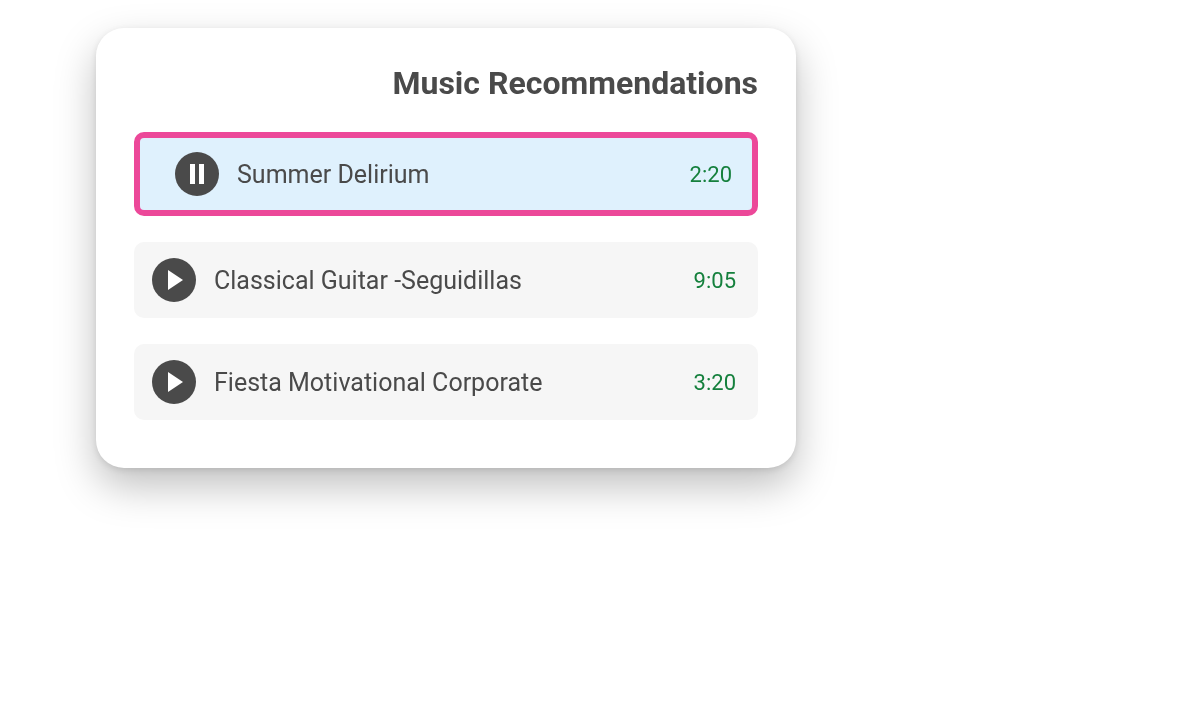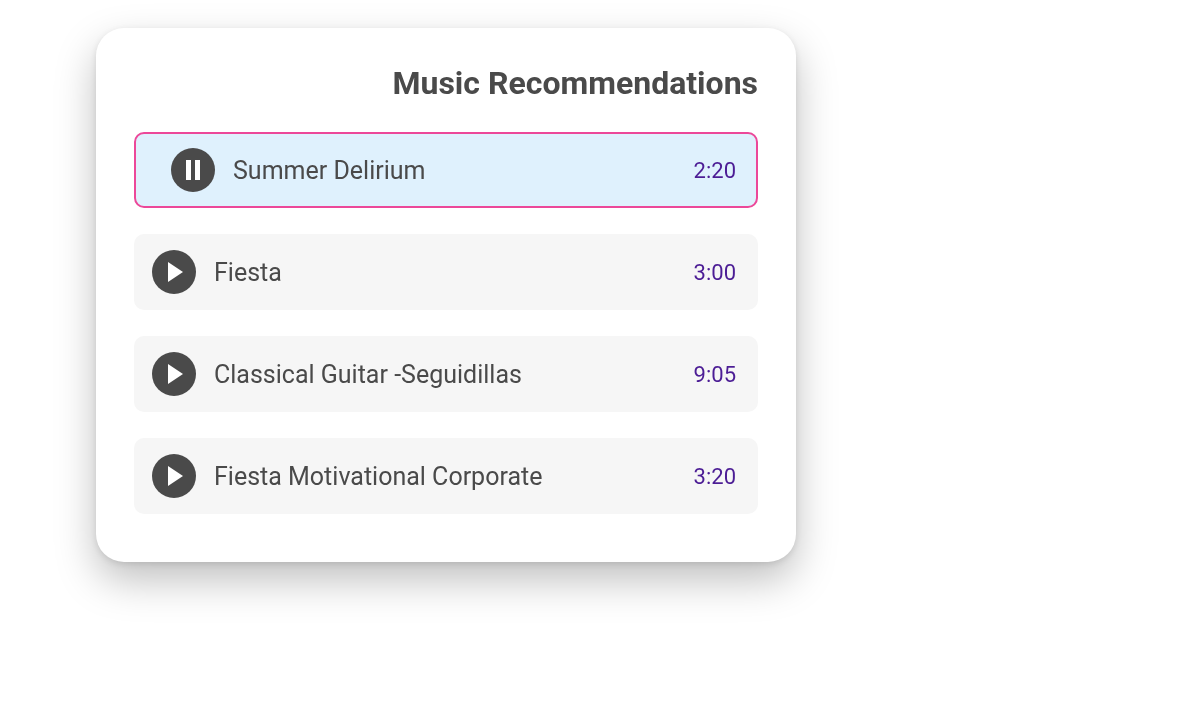--- a/index.html
+++ b/index.html
@@ -34,21 +34,21 @@
   .track {
     display: flex;
     align-items: center;
     background: #f6f6f6;
     border-radius: 10px;
     padding: 14px 20px 14px 16px;
     border: 2px solid transparent;
   }
   .track.active {
     background: #dff1fd;
-    border: 2px solid #ec4899;
+    border: 6px solid #ec4899;
     padding-left: 35px;
   }
   .icon-btn {
     width: 44px;
     height: 44px;
     border-radius: 50%;
     background: #4a4a4a;
     display: flex;
     align-items: center;
     justify-content: center;
@@ -62,21 +62,21 @@
     color: #4a4a4a;
     font-weight: 400;
     white-space: nowrap;
     overflow: hidden;
     text-overflow: ellipsis;
     flex: 1;
   }
   .track-duration {
     margin-left: 12px;
     font-size: 22px;
-    color: #4c1d95;
+    color: #15803d;
     font-weight: 400;
     flex-shrink: 0;
   }
 </style>
 </head>
 <body>
 
 <div class="card">
   <h1 class="title">Music Recommendations</h1>
 
@@ -88,31 +88,20 @@
           <svg width="18" height="20" viewBox="0 0 18 20">
             <rect x="2" y="0" width="5" height="20" fill="#ffffff"></rect>
             <rect x="11" y="0" width="5" height="20" fill="#ffffff"></rect>
           </svg>
         </span>
       </div>
       <div class="track-title">Summer Delirium</div>
       <div class="track-duration">2:20</div>
     </div>
 
-    <div class="track">
-      <div class="icon-btn">
-        <span>
-          <svg width="18" height="20" viewBox="0 0 18 20">
-            <polygon points="3,0 18,10 3,20" fill="#ffffff"></polygon>
-          </svg>
-        </span>
-      </div>
-      <div class="track-title">Fiesta</div>
-      <div class="track-duration">3:00</div>
-    </div>
 
     <div class="track">
       <div class="icon-btn">
         <span>
           <svg width="18" height="20" viewBox="0 0 18 20">
             <polygon points="3,0 18,10 3,20" fill="#ffffff"></polygon>
           </svg>
         </span>
       </div>
       <div class="track-title">Classical Guitar -Seguidillas</div>

